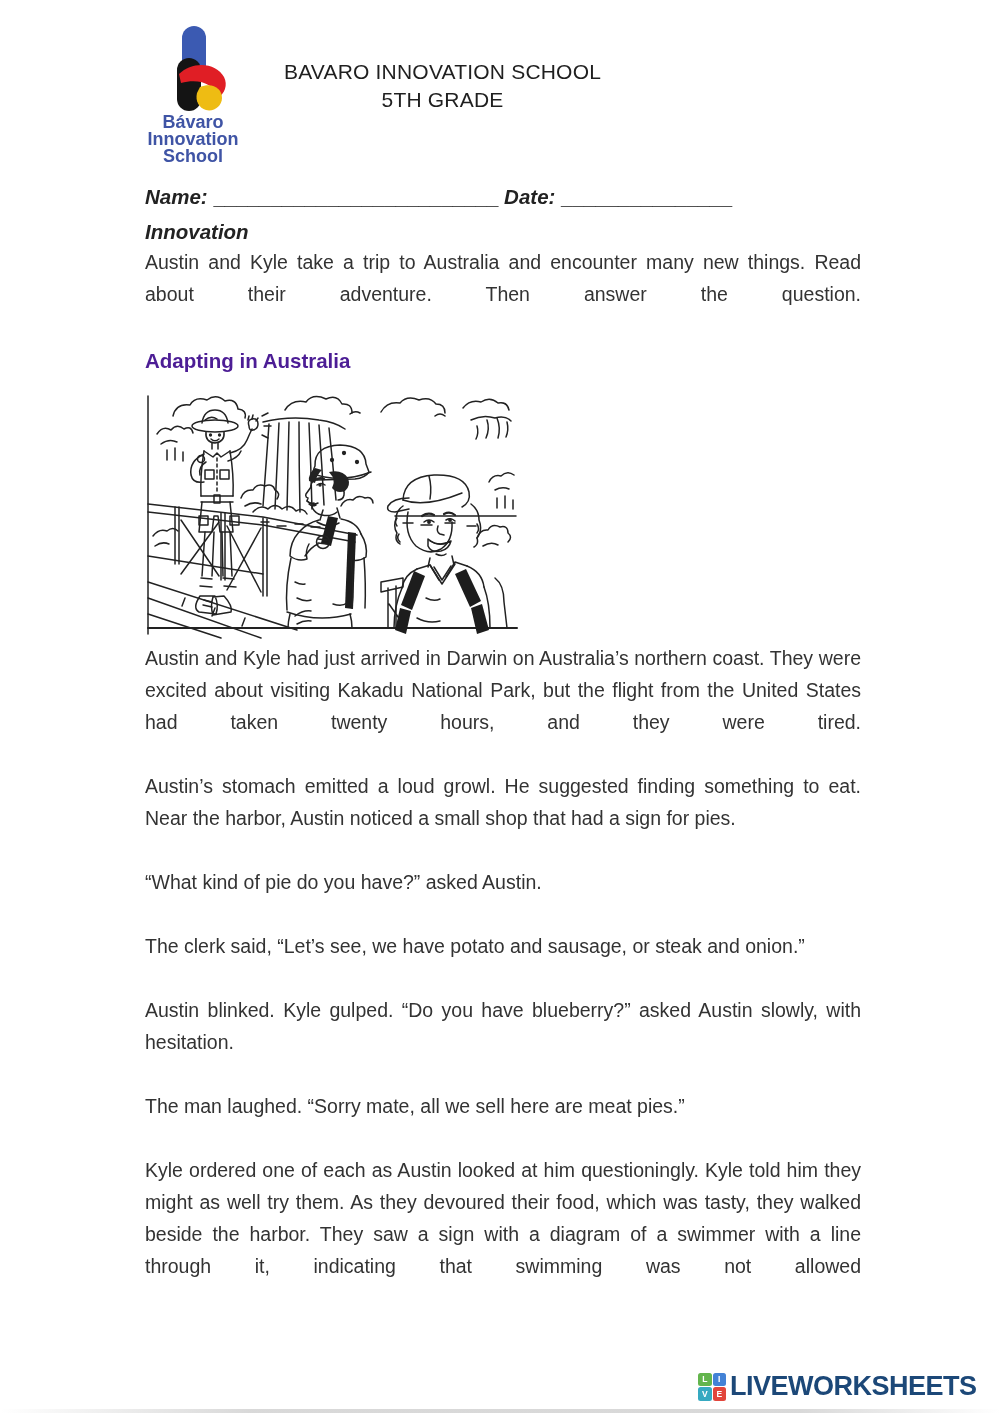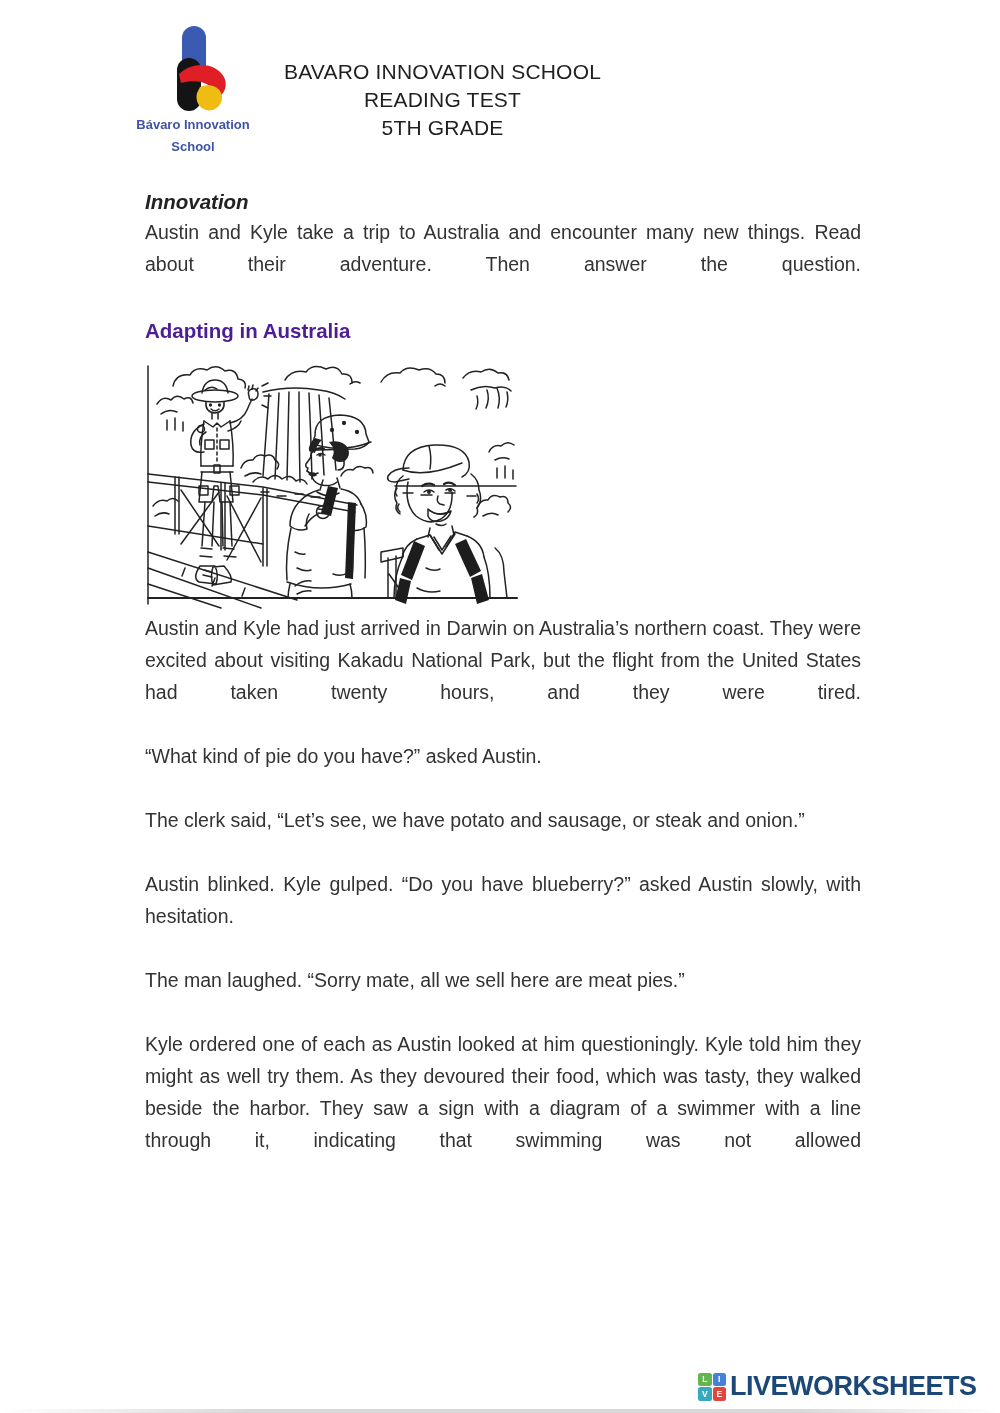--- a/index.html
+++ b/index.html
@@ -3,21 +3,21 @@
 <meta charset="utf-8">
 <style>
   html,body{margin:0;padding:0;background:#ffffff;}
   .sheet{
     position:relative;width:1000px;height:1413px;background:#fff;overflow:hidden;
     font-family:"Liberation Sans",sans-serif;color:#2e2e2e;
   }
   
   .brand-logo{position:absolute;left:133px;top:26px;width:120px;text-align:center;}
   .brand-logo svg{display:block;margin:0 auto;}
-  .brand-name{margin-top:2px;font-size:13px;line-height:22px;font-weight:bold;color:#3f54a5;}
+  .brand-name{margin-top:2px;font-size:18px;line-height:17px;font-weight:bold;color:#3f54a5;}
   .header-title{position:absolute;top:58px;left:0;width:885px;text-align:center;
     font-size:21px;line-height:28px;color:#1f1f1f;letter-spacing:.2px;}
   
   .content{position:absolute;left:145px;top:182px;width:716px;}
   .fill-line{font-size:20.5px;line-height:30px;font-style:italic;font-weight:bold;color:#222;}
   .blank{font-style:normal;font-weight:bold;letter-spacing:0;}
   .directions-label{font-size:20.5px;line-height:28px;font-style:italic;font-weight:bold;color:#222;margin-top:6px;}
   .directions-text{margin-top:4px;}
   p.body{
     font-size:19.5px;line-height:32px;color:#333;text-align:justify;margin:0 0 32px 0;
@@ -46,26 +46,31 @@
       <rect x="22" y="32" width="24" height="53" rx="12" fill="#141414"></rect>
       <path d="M24,48 C38,34 62,37 69,51 C73,59 70,68 62,72 C60,58 44,52 26,57 Z" fill="#e01e25"></path>
       <path d="M45,61 C58,56 67,63 67,72 C67,80 59,86 51,84 C44,82 40,75 42,67 Z" fill="#eebc13"></path>
     </svg>
     <div class="brand-name">Bávaro Innovation</div>
     <div class="brand-name" style="margin-top:0">School</div>
   </div>
 
   <div class="header-title">
     <div>BAVARO INNOVATION SCHOOL</div>
-    <div>READING TEST</div>
     <div>5TH GRADE</div>
   </div>
 
   <div class="content">
 
+    <div class="fill-line">
+      <span>Name:</span>
+      <span class="blank">_________________________</span>
+      <span>Date:</span>
+      <span class="blank">_______________</span>
+    </div>
 
     <div class="directions-label">Innovation</div>
     <p class="body jlast directions-text">Austin and Kyle take a trip to Australia and encounter many new things. Read about their adventure. Then answer the question.</p>
 
     <div class="story-title">Adapting in Australia</div>
 
     <div class="illustration">
       <svg width="376" height="254" viewBox="0 0 376 254">
         <g stroke="#222" stroke-width="1.5" fill="none" stroke-linecap="round" stroke-linejoin="round">
 
@@ -198,20 +203,21 @@
           <path d="M257,202 q-8,18 -8,40 M339,201 q6,16 6,41"></path>
           <path d="M272,232 q11,6 23,3 M281,212 q8,4 14,1"></path>
 
           <path d="M150,230 q8,-6 16,-5 M152,238 q7,-4 14,-3"></path>
           <path d="M8,150 q6,-8 14,-5 q6,-5 11,0 M10,160 q7,-5 14,-2"></path>
         </g>
       </svg>
     </div>
 
     <p class="body jlast" style="margin-top:2px">Austin and Kyle had just arrived in Darwin on Australia’s northern coast. They were excited about visiting Kakadu National Park, but the flight from the United States had taken twenty hours, and they were tired.</p>
+    <p class="body">Austin’s stomach emitted a loud growl. He suggested finding something to eat. Near the harbor, Austin noticed a small shop that had a sign for pies.</p>
     <p class="body">“What kind of pie do you have?” asked Austin.</p>
     <p class="body">The clerk said, “Let’s see, we have potato and sausage, or steak and onion.”</p>
     <p class="body">Austin blinked. Kyle gulped. “Do you have blueberry?” asked Austin slowly, with hesitation.</p>
     <p class="body">The man laughed. “Sorry mate, all we sell here are meat pies.”</p>
     <p class="body jlast">Kyle ordered one of each as Austin looked at him questioningly. Kyle told him they might as well try them. As they devoured their food, which was tasty, they walked beside the harbor. They saw a sign with a diagram of a swimmer with a line through it, indicating that swimming was not allowed</p>
   </div>
 
   <div class="footer-brand">
     <div class="lw-grid">
       <span class="lw-cell" style="background: rgb(99, 181, 77);">L</span>

